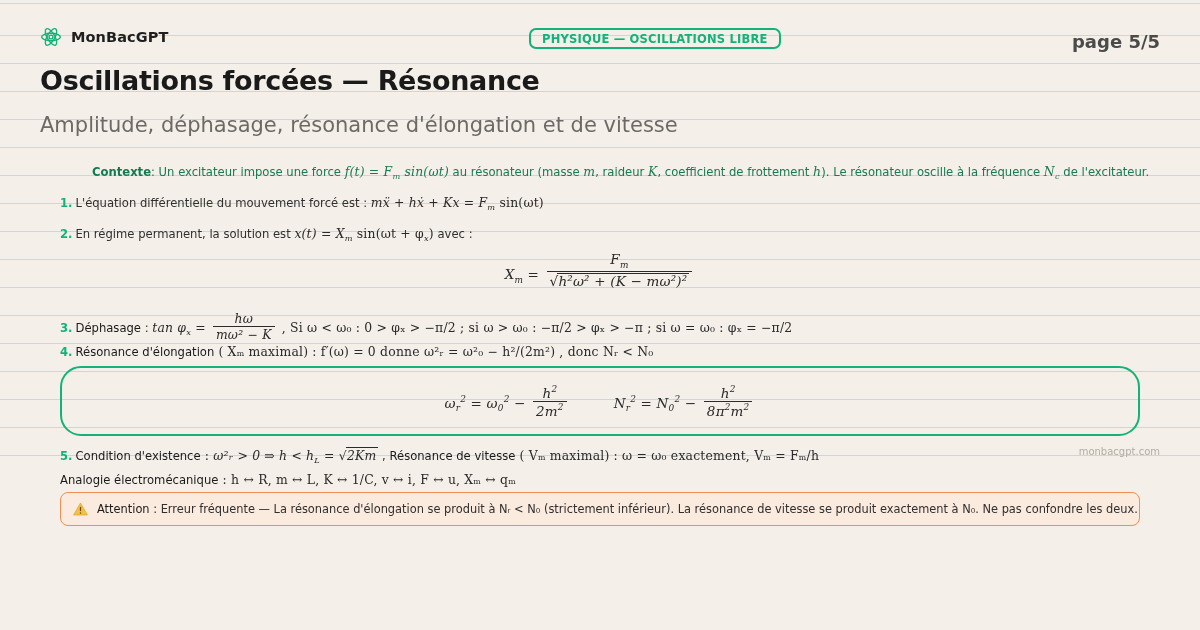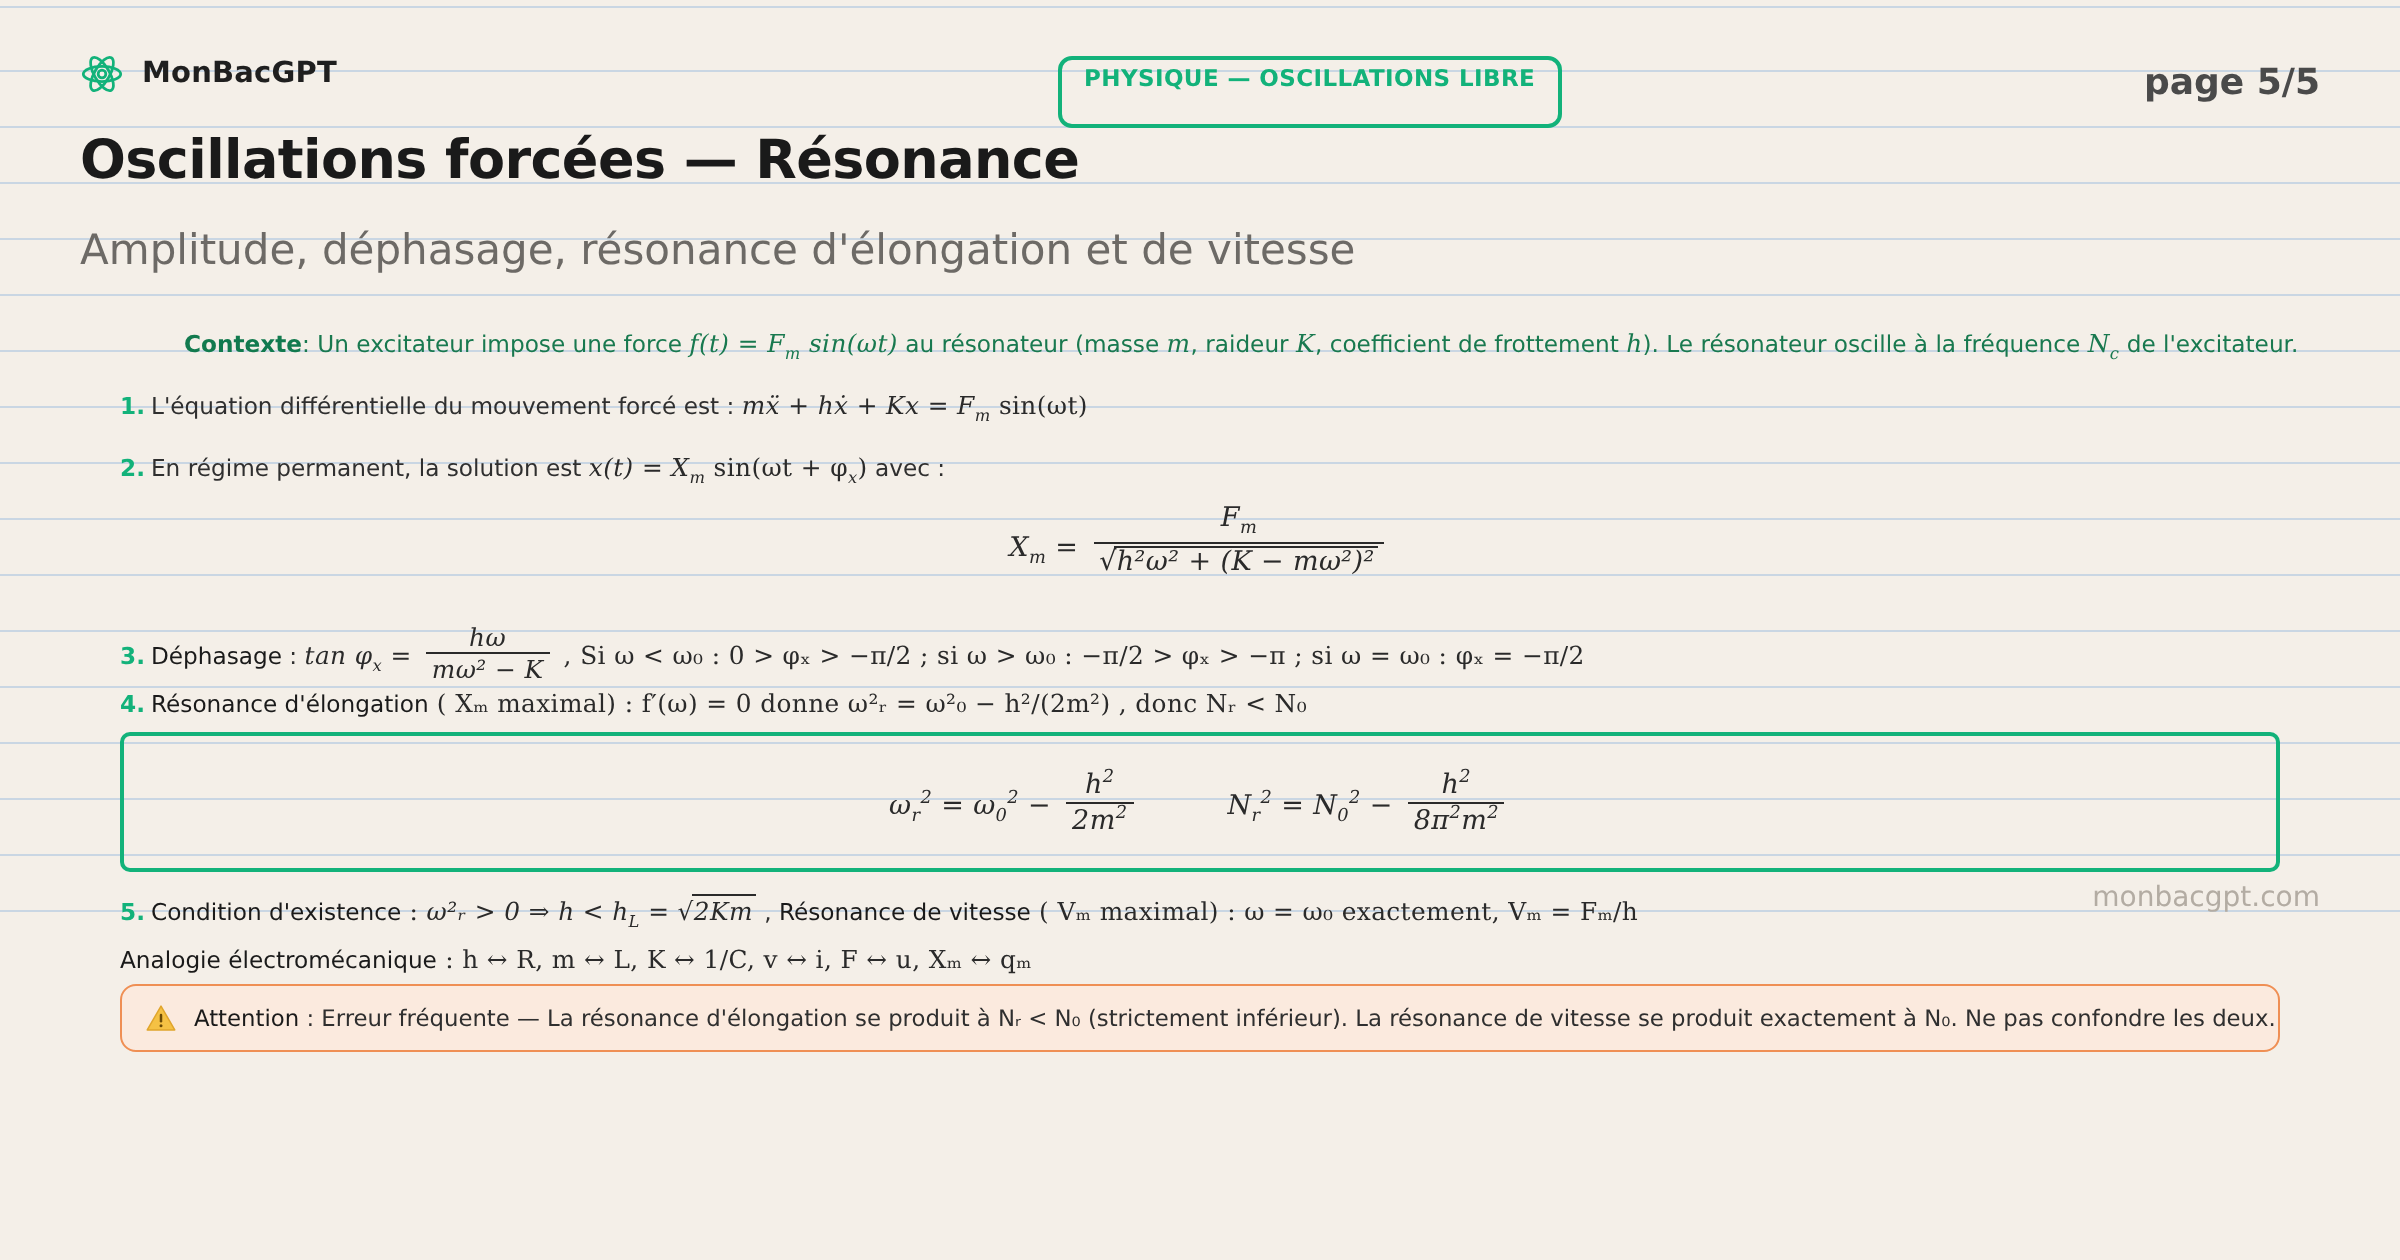--- a/index.html
+++ b/index.html
@@ -61,21 +61,21 @@
   .subject-badge {
     position: absolute;
     left: 529px;
     top: 28px;
     border: 2px solid #12b27a;
     border-radius: 7px;
     color: #12b27a;
     font-size: 11.5px;
     font-weight: 700;
     letter-spacing: .2px;
-    padding: 4px 11px 16px;
+    padding: 4px 11px 1px;
     line-height: 1;
     white-space: nowrap;
   }
   .page-number {
     position: absolute;
     right: 40px;
     top: 31px;
     font-size: 18px;
     color: #4a4a4a;
     font-weight: bold;
@@ -175,21 +175,21 @@
   .display-eq .math { font-size: 13.5px; }
 
   
   .hl-box {
     position: absolute;
     left: 60px;
     top: 366px;
     width: 1080px;
     height: 70px;
     border: 2px solid #12b27a;
-    border-radius: 5px;
+    border-radius: 21px;
     box-sizing: border-box;
     display: flex;
     align-items: center;
     justify-content: center;
     gap: 44px;
   }
   .hl-box .math { font-size: 13.5px; }
 
   
   .warn-box {
@@ -214,21 +214,21 @@
     color: #2f2f2f;
     white-space: nowrap;
   }
   .warn-text .b { color: #1a1a1a; }
 
   
   .footer-url {
     position: absolute;
     right: 40px;
     bottom: 23px;
-    font-size: 14px;
+    font-size: 10px;
     color: #b3aca3;
   }
 </style>
 </head>
 <body>
 
 <div class="page">
 
   <div class="header">
 

